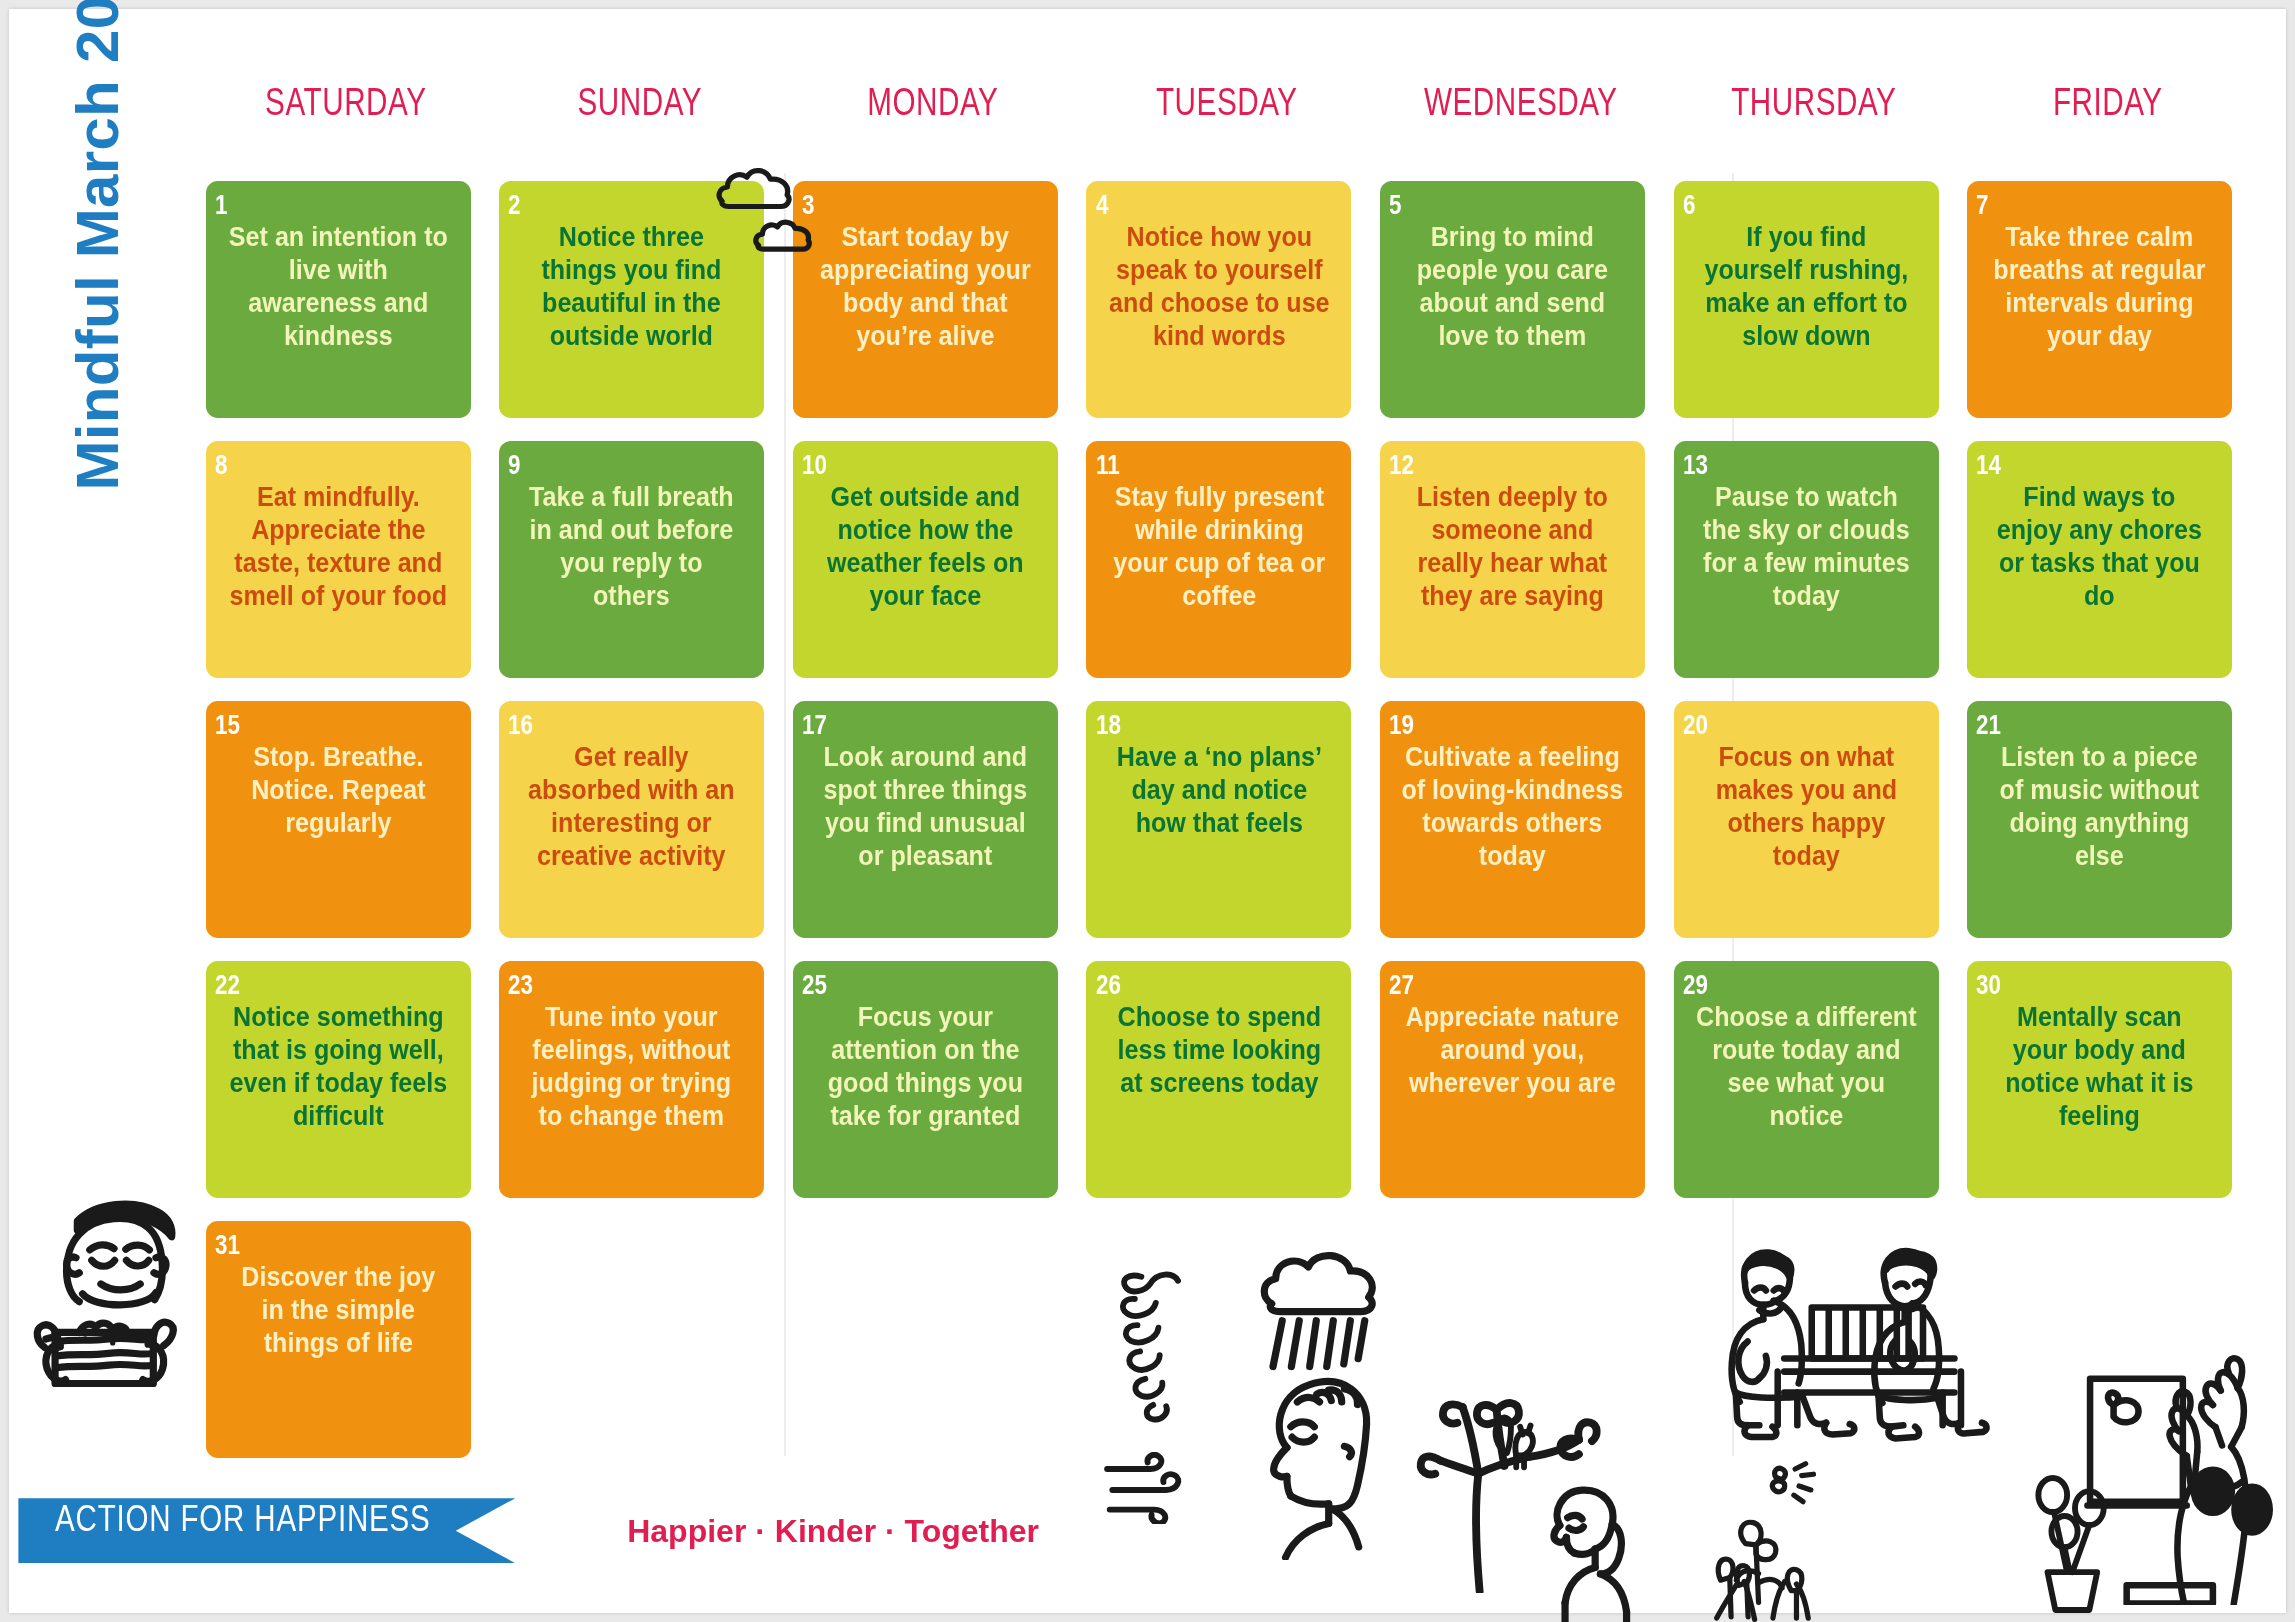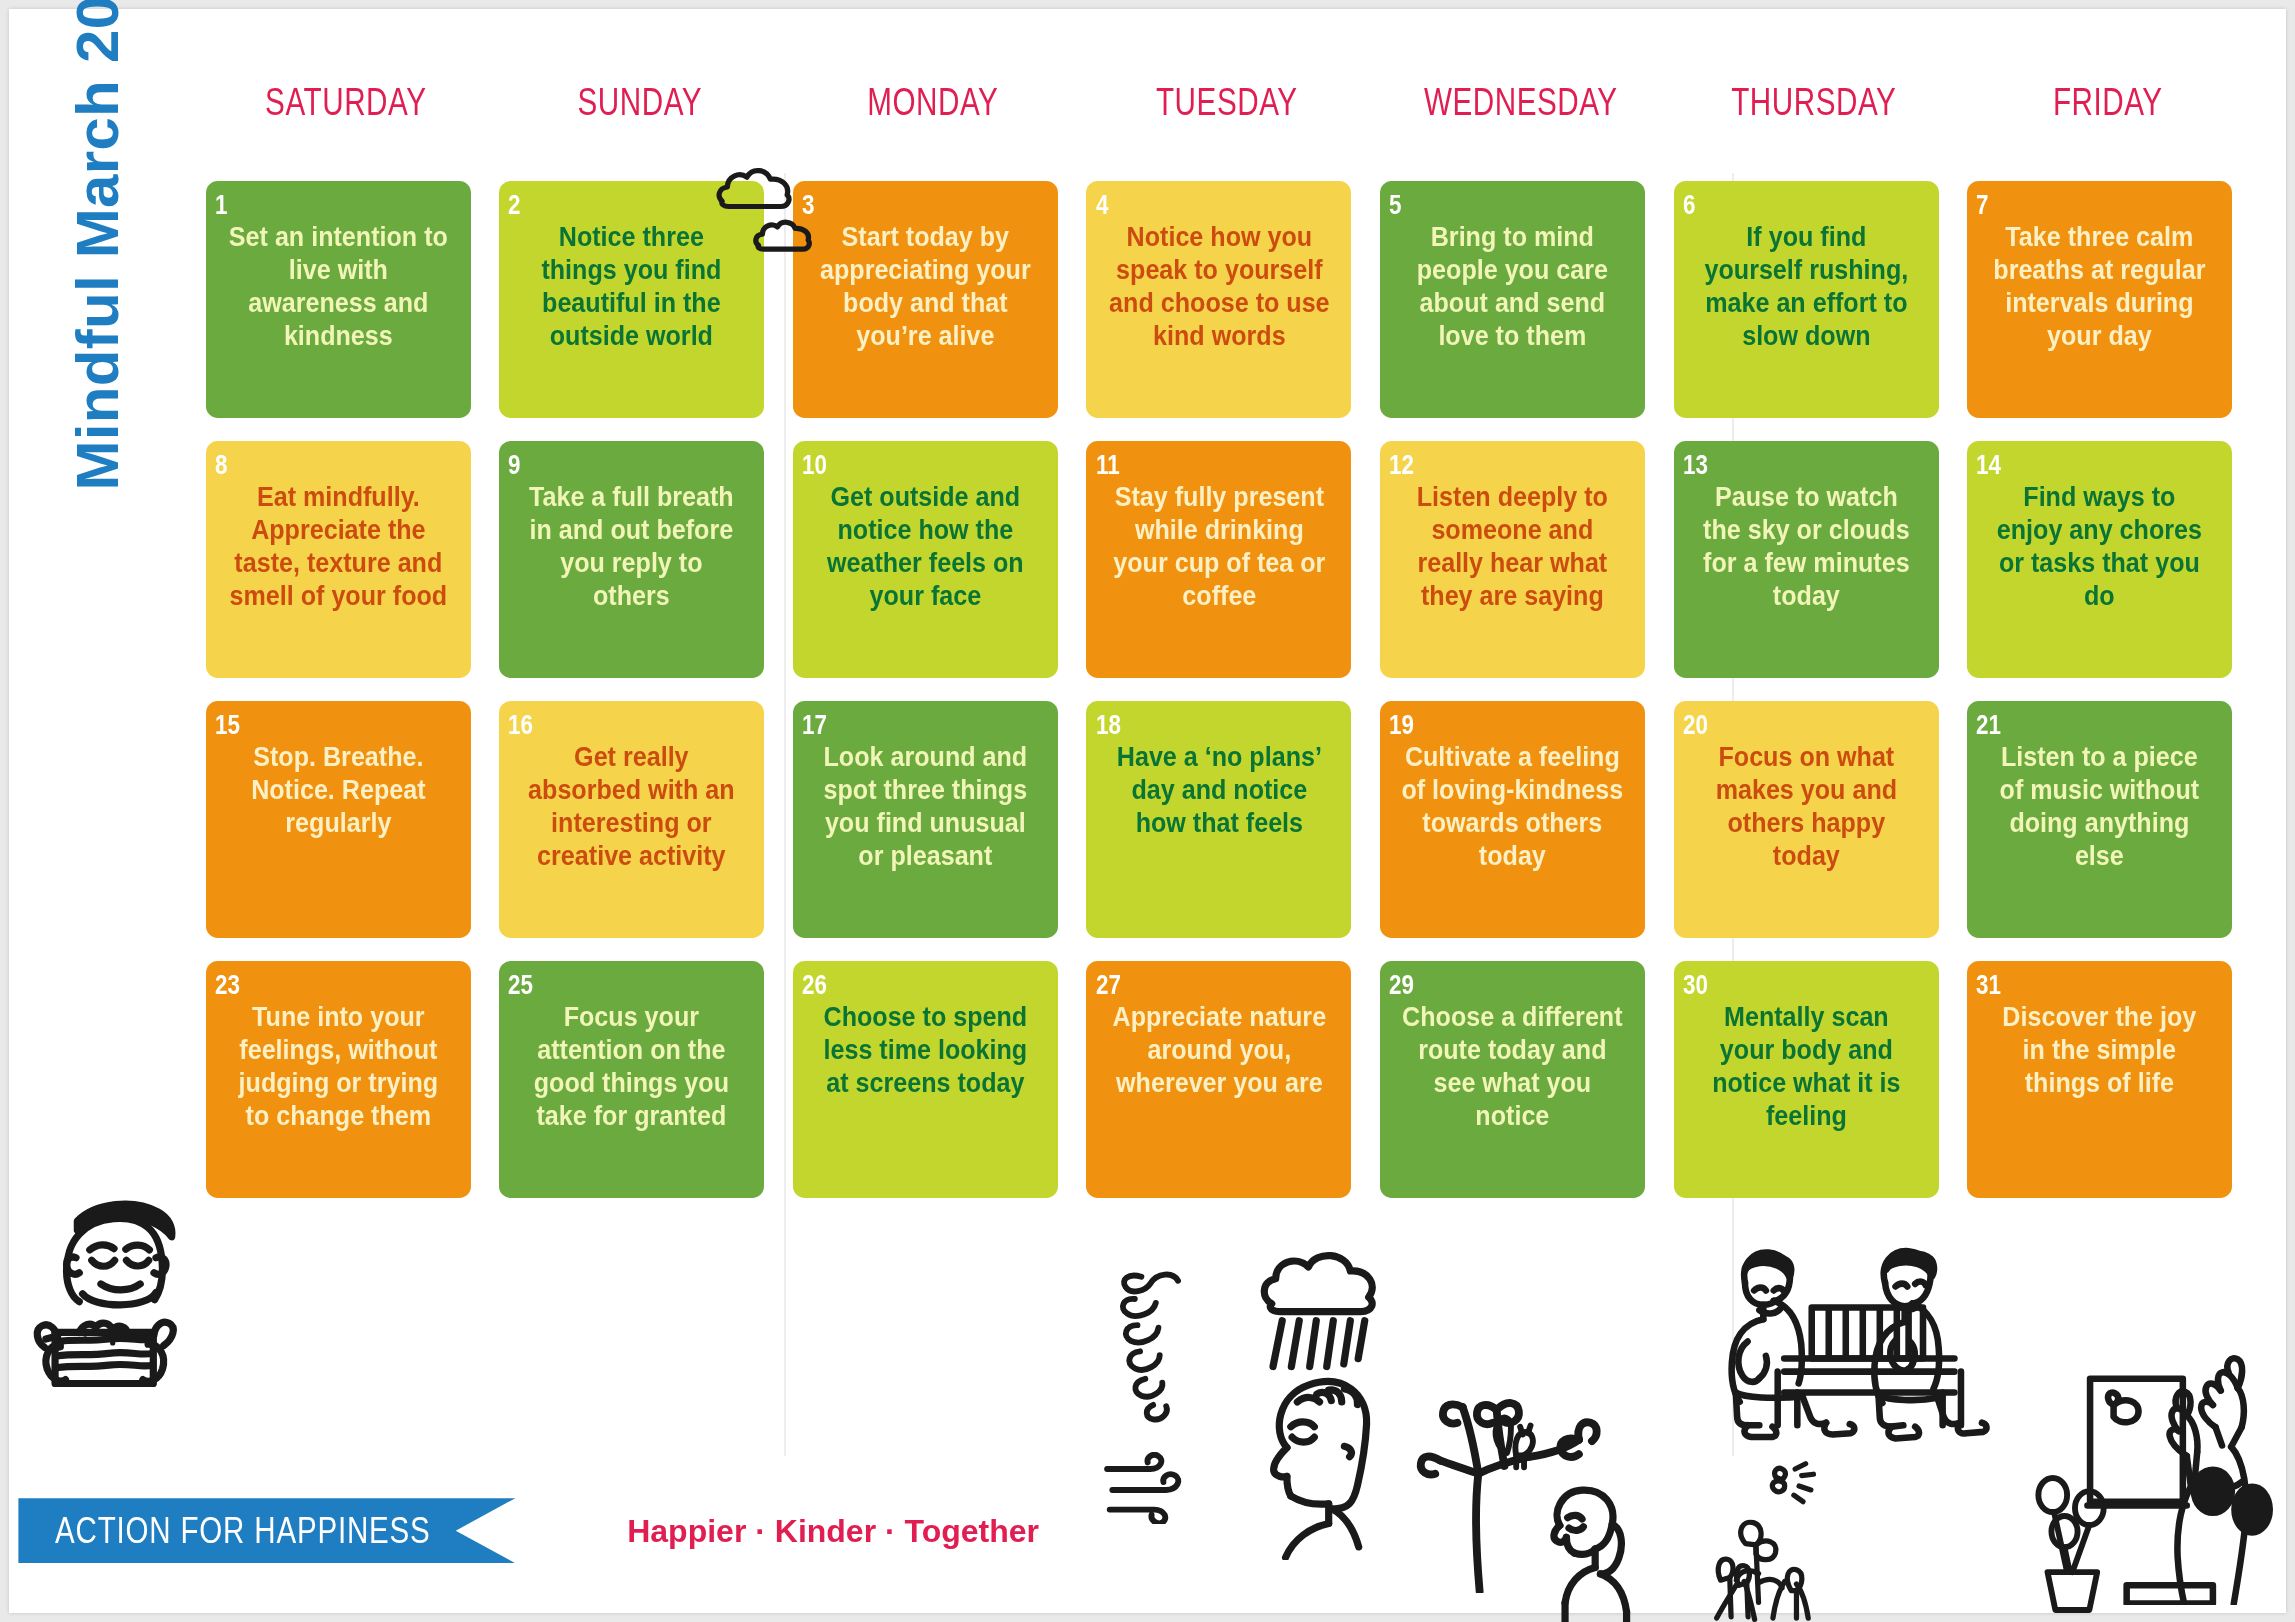--- a/index.html
+++ b/index.html
@@ -100,21 +100,21 @@
   }
 
   
   .ribbon{
     position:absolute;left:9.2px;top:1489px;
     width:497px;height:65px;
     background:#1f7ec1;
     color:#fff;
     font-size:36px;
     letter-spacing:1px;
-    display:flex;align-items:center;
+    display:flex;
     padding-left:37px;
     box-sizing:border-box;
     transform:scaleX(1);
     clip-path:polygon(0 0,100% 0,88% 50%,100% 100%,0 100%);
   }
   .ribbon span{transform:scaleX(.82);transform-origin:left center;white-space:nowrap;}
   .tagline{
     position:absolute;left:618px;top:1491px;
     color:#e01e52;
     font-size:32px;font-weight:bold;
@@ -264,20 +264,26 @@
       <div class="cellwrap">
         <div class="cell t-yellow">
           <div class="num">20</div>
           <div class="txt">Focus on what makes you and others happy today</div>
         </div>
       </div>
       <div class="cellwrap">
         <div class="cell t-green">
           <div class="num">21</div>
           <div class="txt">Listen to a piece of music without doing anything else</div>
+        </div>
+      </div>
+      <div class="cellwrap">
+        <div class="cell t-lime">
+          <div class="num">22</div>
+          <div class="txt">Notice something that is going well, even if today feels difficult</div>
         </div>
       </div>
       <div class="cellwrap">
         <div class="cell t-orange">
           <div class="num">23</div>
           <div class="txt">Tune into your feelings, without judging or trying to change them</div>
         </div>
       </div>
       <div class="cellwrap">
         <div class="cell t-green">

